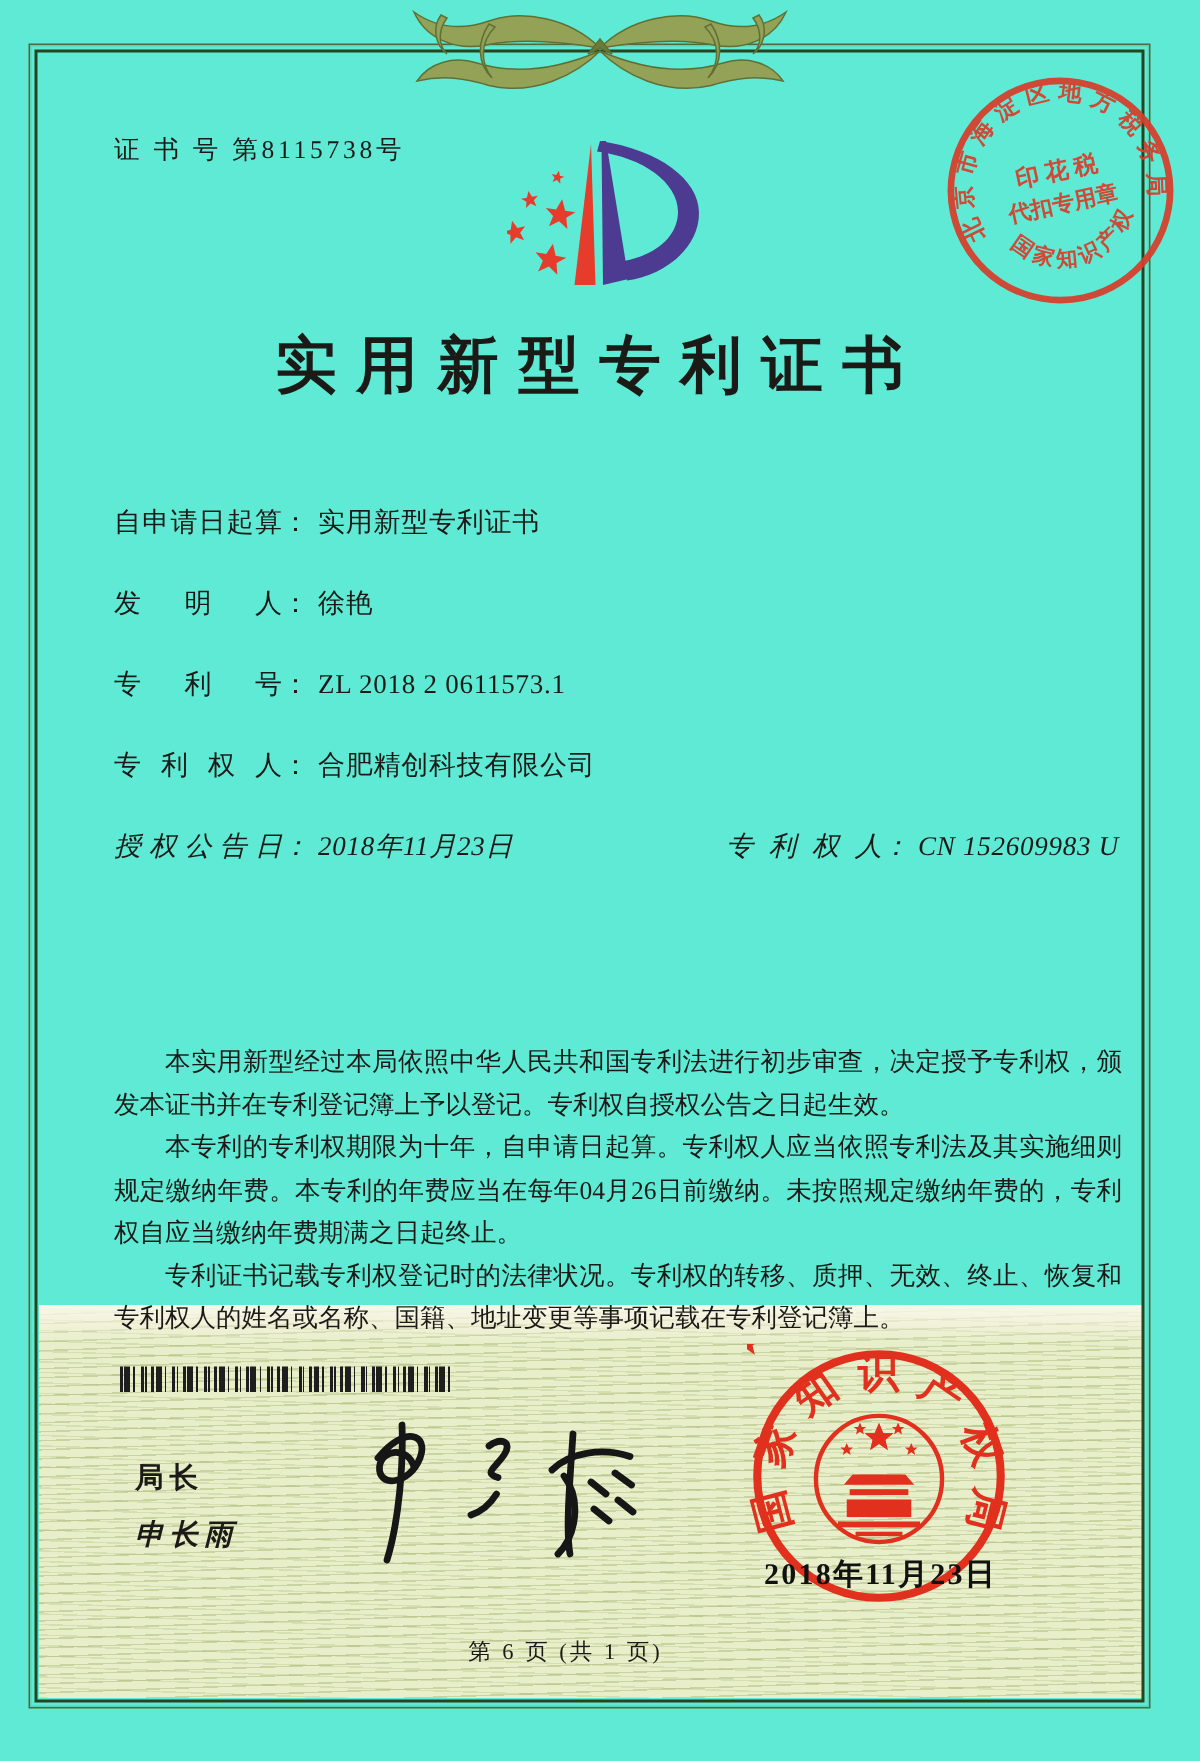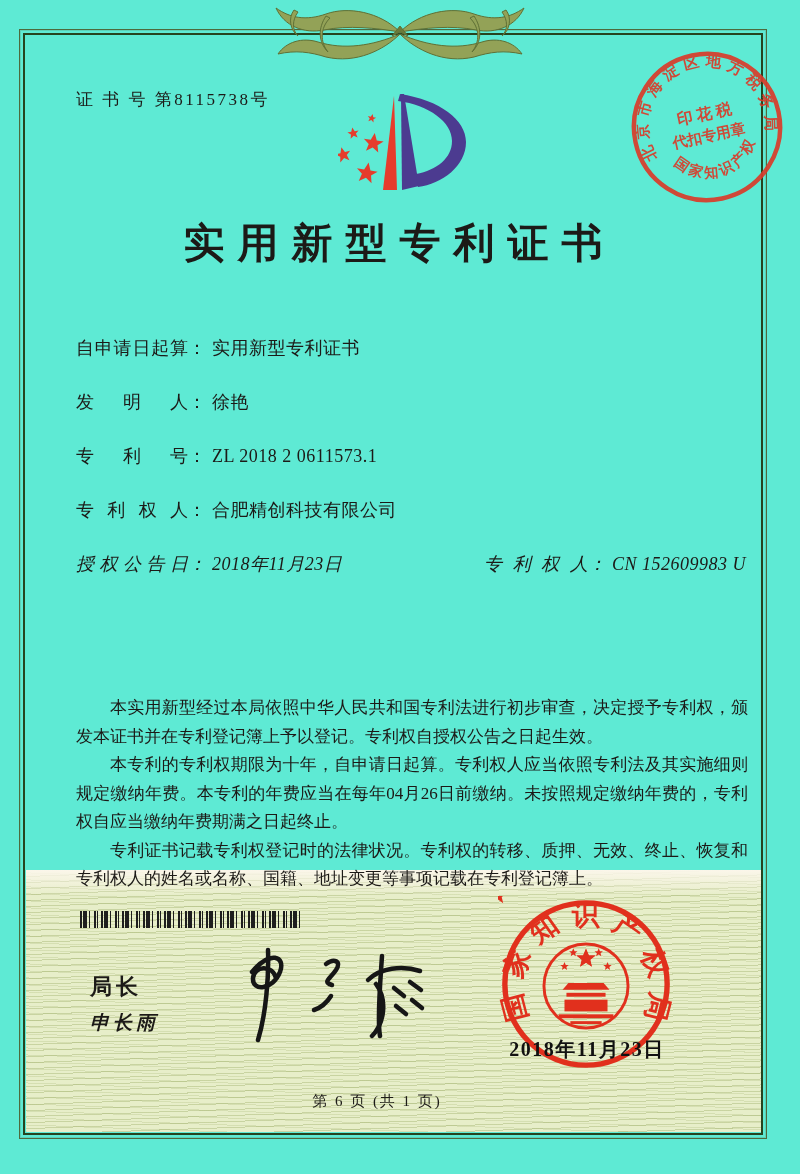--- a/index.html
+++ b/index.html
@@ -63,21 +63,21 @@
     position:absolute;left:80px;top:911px;width:222px;height:17px;
     background:
       repeating-linear-gradient(90deg,
         #1e1e1e 0 2px, rgba(0,0,0,0) 2px 3px,
         #1e1e1e 3px 7px, rgba(0,0,0,0) 7px 9px,
         #1e1e1e 9px 10px, rgba(0,0,0,0) 10px 14px,
         #1e1e1e 14px 16px, rgba(0,0,0,0) 16px 17px,
         #1e1e1e 17px 18px, rgba(0,0,0,0) 18px 21px);
   }
 
-  .director-label{position:absolute;left:90px;top:972px;font-size:22px;font-weight:700;
+  .director-label{position:absolute;left:90px;top:972px;font-size:19px;font-weight:700;
     font-family:"Liberation Sans","DejaVu Sans",sans-serif;letter-spacing:4px;}
   .director-name{position:absolute;left:90px;top:1010px;font-size:19px;font-weight:700;
     font-family:"Liberation Sans","DejaVu Sans",sans-serif;letter-spacing:4px;font-style:italic;}
 
   .signature{position:absolute;left:222px;top:938px;width:220px;height:112px;}
 
   .office-stamp{position:absolute;left:498px;top:896px;width:176px;height:176px;}
   .stamp-date{
     position:absolute;left:494px;top:1036px;width:186px;text-align:center;
     font-size:20px;letter-spacing:1.5px;color:#111;font-weight:600;

